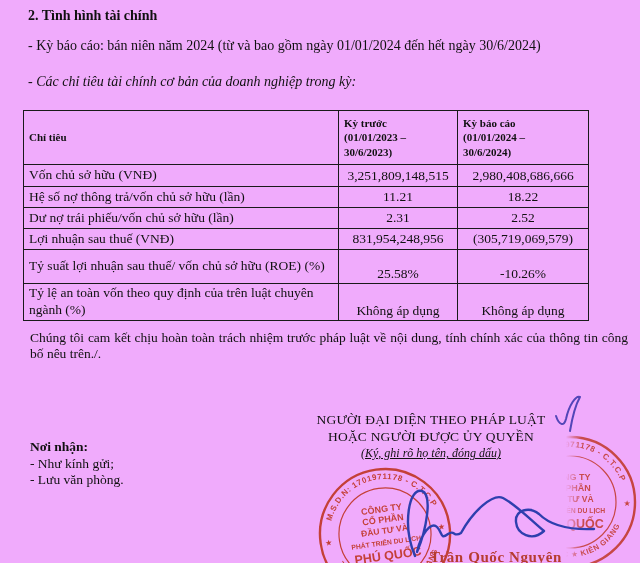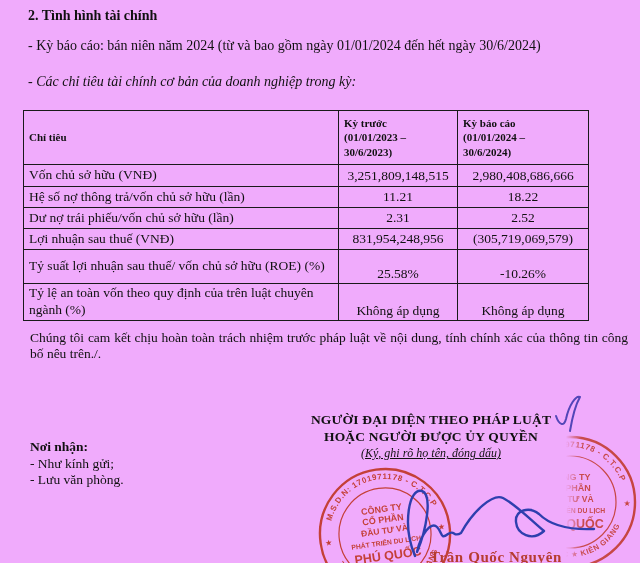--- a/index.html
+++ b/index.html
@@ -31,21 +31,21 @@
   td.num{text-align:center;vertical-align:middle;margin-top:8px;}
   td.bot{vertical-align:bottom;padding-bottom:3px;text-align:center;}
 
   .commitment{
     left:30px;top:330px;width:598px;font-size:13.5px;line-height:16px;
     text-align:justify;
   }
   .recipients{left:30px;top:439px;font-size:13.5px;line-height:16.5px;}
   .rec-title{font-weight:bold;}
   .sigblock{left:261px;top:411px;width:340px;text-align:center;}
-  .sig-l1,.sig-l2{font-size:13.5px;font-weight:bold;line-height:17px;letter-spacing:0.2px;}
+  .sig-l1,.sig-l2{font-size:13.5px;font-weight:normal;line-height:17px;letter-spacing:0.2px;}
   .sig-note{font-size:12px;font-style:italic;line-height:16px;text-decoration:underline;}
   .signer-name{
     left:430px;top:549px;font-size:15px;font-weight:bold;color:#b63c30;
     letter-spacing:0.6px;white-space:nowrap;
   }
   .stamp{position:absolute;width:140px;height:140px;}
   .stamp-a{left:315px;top:464px;transform:rotate(-8deg);opacity:0.95;}
   .stamp-b{
     left:500px;top:432px;opacity:0.92;
     -webkit-mask-image:linear-gradient(90deg,rgba(0,0,0,0) 0%,rgba(0,0,0,0) 47%,rgba(0,0,0,0.92) 58%,rgba(0,0,0,1) 100%);

